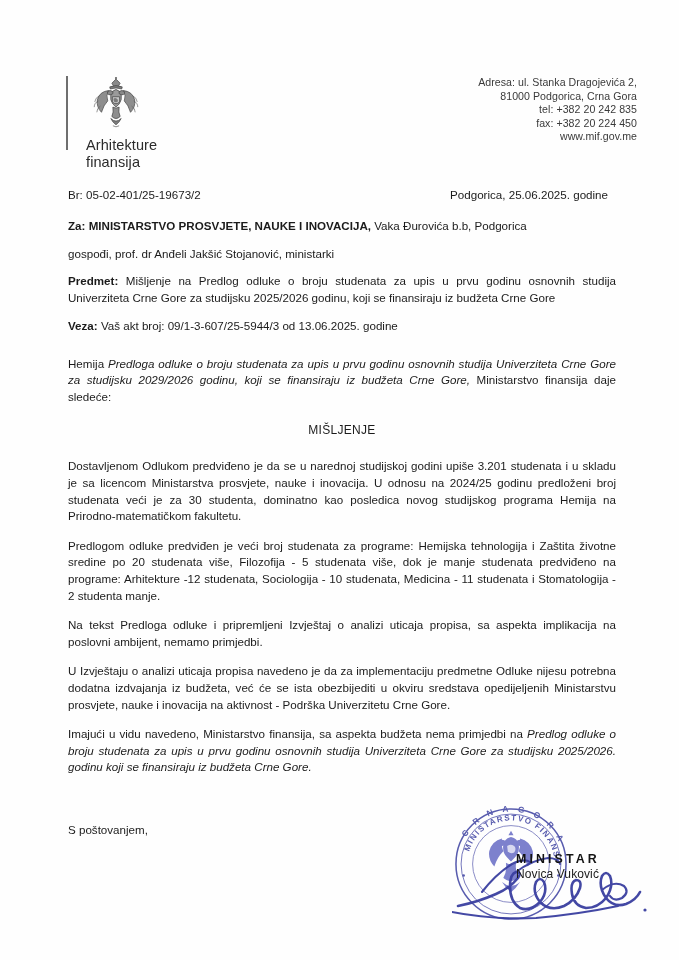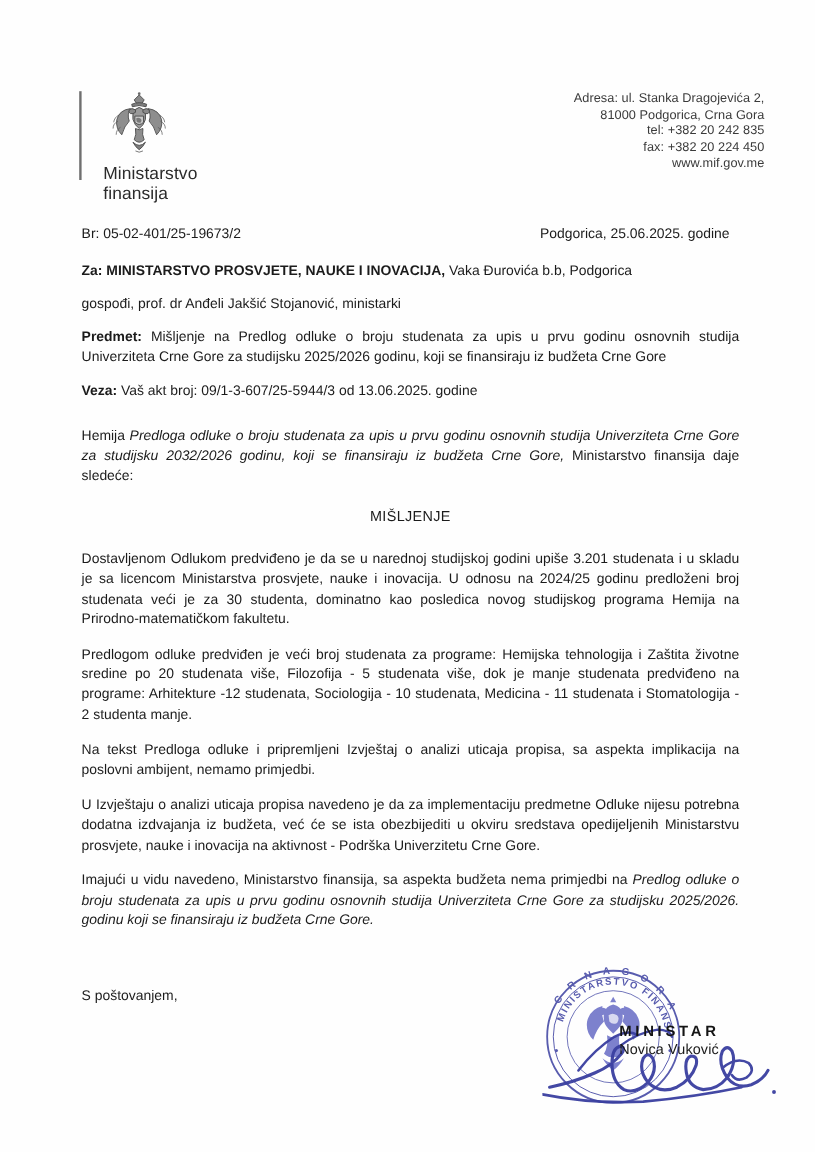--- a/index.html
+++ b/index.html
@@ -195,21 +195,21 @@
 
             <path d="M43 40 L57 40 L57 50 Q50 57 43 50 Z" fill="#c9c9c9" stroke="#4a4a4a"></path>
             <path d="M45 44 Q48 41 52 44 Q55 46 53 50 Q49 52 46 49 Z" fill="#7a7a7a" stroke="none"></path>
 
             <path d="M44 60 Q46 70 42 78 Q50 86 58 78 Q54 70 56 60 Q50 64 44 60 Z" fill="#8e8e8e" stroke="#4a4a4a"></path>
             <path d="M40 82 Q50 92 60 82 Q56 90 50 94 Q44 90 40 82 Z" fill="#7f7f7f" stroke="#4a4a4a"></path>
             <path d="M44 96 Q50 100 56 96" stroke="#5a5a5a" stroke-width="1.3"></path>
           </g>
         </svg>
 
-        <div id="lh-name">Ministarstvo
+        <div id="lh-name">Arhitekture
 finansija</div>
       </div>
     </div>
 
     <div id="lh-right">
       <div>Adresa: ul. Stanka Dragojevića 2,</div>
       <div>81000 Podgorica, Crna Gora</div>
       <div>tel: +382 20 242 835</div>
       <div>fax: +382 20 224 450</div>
       <div>www.mif.gov.me</div>
@@ -234,21 +234,21 @@
     </div>
 
     <div class="line">
       <span class="b">Veza:</span><span> Vaš akt broj: 09/1-3-607/25-5944/3 od 13.06.2025. godine</span>
     </div>
 
     <div class="spacer-sm"></div>
 
 
     <div class="para">
-      <span>Hemija </span><i>Predloga odluke o broju studenata za upis u prvu godinu osnovnih studija Univerziteta Crne Gore za studijsku 2032/2026 godinu, koji se finansiraju iz budžeta Crne Gore,</i><span> Ministarstvo finansija daje sledeće:</span>
+      <span>Hemija </span><i>Predloga odluke o broju studenata za upis u prvu godinu osnovnih studija Univerziteta Crne Gore za studijsku 2029/2026 godinu, koji se finansiraju iz budžeta Crne Gore,</i><span> Ministarstvo finansija daje sledeće:</span>
     </div>
 
     <div class="heading-center">MIŠLJENJE</div>
 
     <div class="para">Dostavljenom Odlukom predviđeno je da se u narednoj studijskoj godini upiše 3.201 studenata i u skladu je sa licencom Ministarstva prosvjete, nauke i inovacija. U odnosu na 2024/25 godinu  predloženi broj studenata veći je za 30 studenta, dominatno kao posledica novog studijskog programa Hemija na Prirodno-matematičkom fakultetu.</div>
     <div class="para">Predlogom odluke predviđen je veći broj studenata za programe: Hemijska tehnologija i Zaštita životne sredine po 20 studenata više, Filozofija - 5 studenata više, dok je manje studenata predviđeno na programe: Arhitekture -12 studenata, Sociologija - 10 studenata, Medicina - 11 studenata i Stomatologija - 2 studenta manje.</div>
     <div class="para">Na tekst Predloga odluke i pripremljeni Izvještaj o analizi uticaja propisa, sa aspekta implikacija na poslovni ambijent, nemamo primjedbi.</div>
     <div class="para">U Izvještaju o analizi uticaja propisa navedeno je da za implementaciju predmetne Odluke nijesu potrebna dodatna izdvajanja iz budžeta, već će se ista obezbijediti u okviru sredstava opedijeljenih Ministarstvu prosvjete, nauke i inovacija na aktivnost - Podrška Univerzitetu Crne Gore.</div>
 
     <div class="para">

